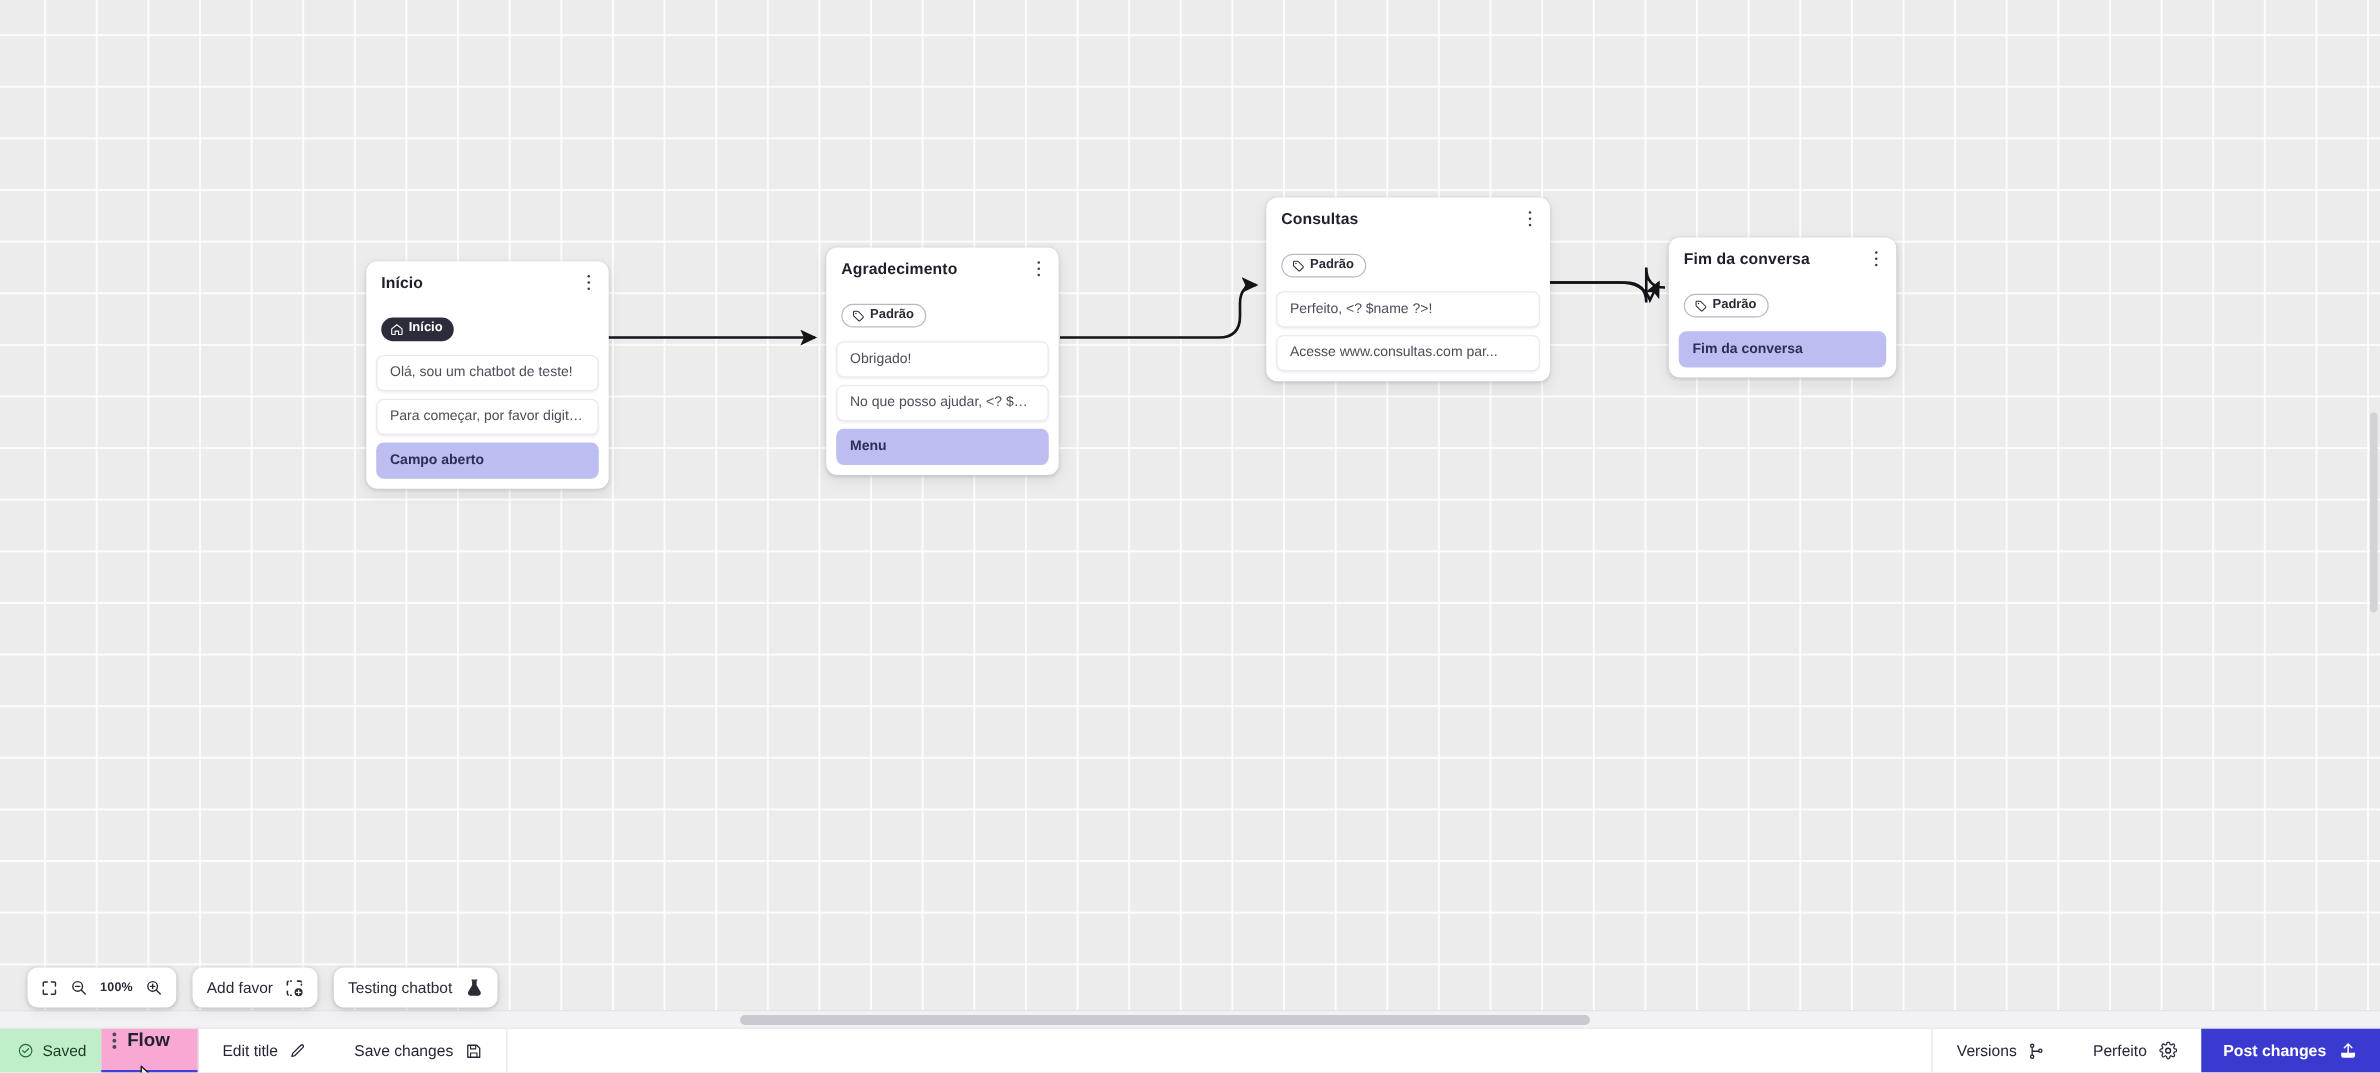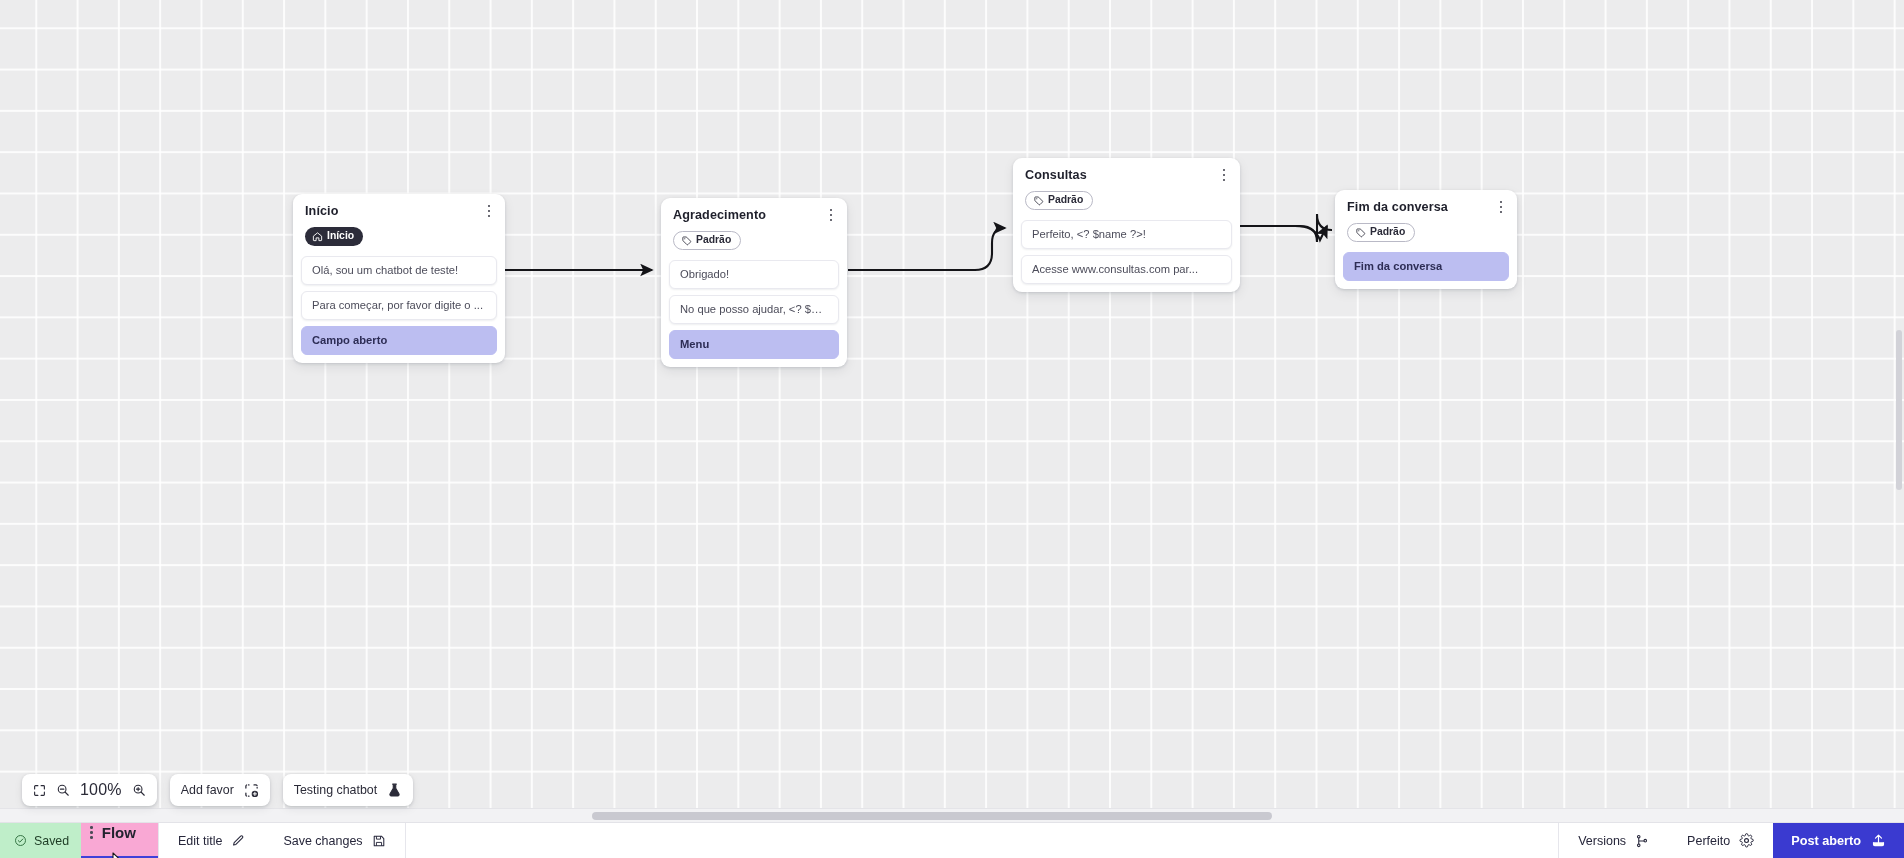--- a/index.html
+++ b/index.html
@@ -63,21 +63,21 @@
     gap: 2.4px;
     cursor: pointer;
     border-radius: 4px;
   }
   .dots-btn span { width: 2.6px; height: 2.6px; border-radius: 50%; background: #3a3a46; display:block; }
 
   .badge {
     display: inline-flex;
     align-items: center;
     gap: 4px;
-    margin-top: 8px;
+    margin-top: 20px;
     height: 19px;
     padding: 0 9px 0 7px;
     border-radius: 20px;
     font-size: 10.4px;
     font-weight: 700;
     line-height: 1;
     white-space: nowrap;
   }
   .badge.dark { background: #2c2c3a; color: #ffffff; }
   .badge.outline { background: #ffffff; color: #2a2a38; border: 1px solid #b9b9c6; }
@@ -121,21 +121,21 @@
     height: 32px;
     display: flex;
     align-items: center;
     padding: 0 11px;
     gap: 10px;
     font-size: 12.4px;
     color: #2b2b38;
     cursor: pointer;
     white-space: nowrap;
   }
-  .tool-pill .zoomlbl { font-size: 16px; font-weight: 400; letter-spacing:.2px; }
+  .tool-pill .zoomlbl { font-size: 10px; font-weight: 700; letter-spacing:.2px; }
   .tool-pill .lbl { font-weight: 500; }
   .icon-btn { display:flex; align-items:center; justify-content:center; cursor:pointer; }
 
   
   #hscroll {
     position:absolute;
     left: 0; bottom: 0px;
     width: 1904px; height: 14px;
     background: #f2f2f4;
     border-top: 1px solid #e4e4e8;
@@ -235,21 +235,21 @@
     </defs>
 
     <path d="M478,270 L652,270" fill="none" stroke="#141418" stroke-width="2.1" marker-end="url(#ah)"></path>
 
     <path d="M848,270 L975,270 Q992,270 992,253 L992,243 Q992,228 1005,228" fill="none" stroke="#141418" stroke-width="2.1" marker-end="url(#ah)"></path>
 
     <path d="M1202,226 L1300,226 Q1317,226 1317,242 L1317,214 Q1317,230 1332,230" fill="none" stroke="#141418" stroke-width="2.1"></path>
     <path d="M1202,226 L1295,226 Q1315,226 1320,240 L1327,226" fill="none" stroke="#141418" stroke-width="2.1" marker-end="url(#ah)"></path>
   </svg>
 
-  <div class="node" style="left:293px; top:194px; width:212px;">
+  <div class="node" style="left:293px; top:209px; width:194px;">
     <div class="node-head">
       <div class="node-title">Início</div>
       <div class="dots-btn">
           <span></span>
           <span></span>
           <span></span>
         </div>
       <div class="badge dark">
         <svg width="11" height="11" viewBox="0 0 24 24">
           <path d="M3 11.2 12 4l9 7.2V20a1 1 0 0 1-1 1h-5v-6H9v6H4a1 1 0 0 1-1-1z" fill="none" stroke="#ffffff" stroke-width="2" stroke-linejoin="round"></path>
@@ -443,21 +443,21 @@
       <span>Perfeito</span>
       <span class="icon-btn">
         <svg width="15" height="15" viewBox="0 0 24 24">
           <circle cx="12" cy="12" r="3.1" fill="none" stroke="#26263a" stroke-width="1.8"></circle>
           <path d="M19.3 14.6a1.6 1.6 0 0 0 .3 1.8l.1.1a1.9 1.9 0 1 1-2.7 2.7l-.1-.1a1.6 1.6 0 0 0-1.8-.3 1.6 1.6 0 0 0-1 1.5v.2a1.9 1.9 0 1 1-3.8 0v-.1a1.6 1.6 0 0 0-1-1.5 1.6 1.6 0 0 0-1.8.3l-.1.1a1.9 1.9 0 1 1-2.7-2.7l.1-.1a1.6 1.6 0 0 0 .3-1.8 1.6 1.6 0 0 0-1.5-1h-.2a1.9 1.9 0 0 1 0-3.8h.1a1.6 1.6 0 0 0 1.5-1 1.6 1.6 0 0 0-.3-1.8l-.1-.1A1.9 1.9 0 1 1 7.3 4.2l.1.1a1.6 1.6 0 0 0 1.8.3h.1a1.6 1.6 0 0 0 1-1.5v-.2a1.9 1.9 0 0 1 3.8 0v.1a1.6 1.6 0 0 0 1 1.5 1.6 1.6 0 0 0 1.8-.3l.1-.1a1.9 1.9 0 1 1 2.7 2.7l-.1.1a1.6 1.6 0 0 0-.3 1.8v.1a1.6 1.6 0 0 0 1.5 1h.2a1.9 1.9 0 0 1 0 3.8h-.1a1.6 1.6 0 0 0-1.5 1z" fill="none" stroke="#26263a" stroke-width="1.6" stroke-linejoin="round"></path>
         </svg>
       </span>
     </div>
 
     <div class="post-btn">
-      <span>Post aberto</span>
+      <span>Post changes</span>
       <span class="icon-btn">
         <svg width="15" height="15" viewBox="0 0 24 24">
           <path d="M4 14.8v3.4a2 2 0 0 0 2 2h12a2 2 0 0 0 2-2v-3.4" fill="#ffffff" stroke="#ffffff" stroke-width="1.8" stroke-linejoin="round"></path>
           <path d="M12 15.2V3.6M7.2 8.2 12 3.4l4.8 4.8" fill="none" stroke="#ffffff" stroke-width="1.9" stroke-linecap="round" stroke-linejoin="round"></path>
         </svg>
       </span>
     </div>
   </div>
 </div>
 

